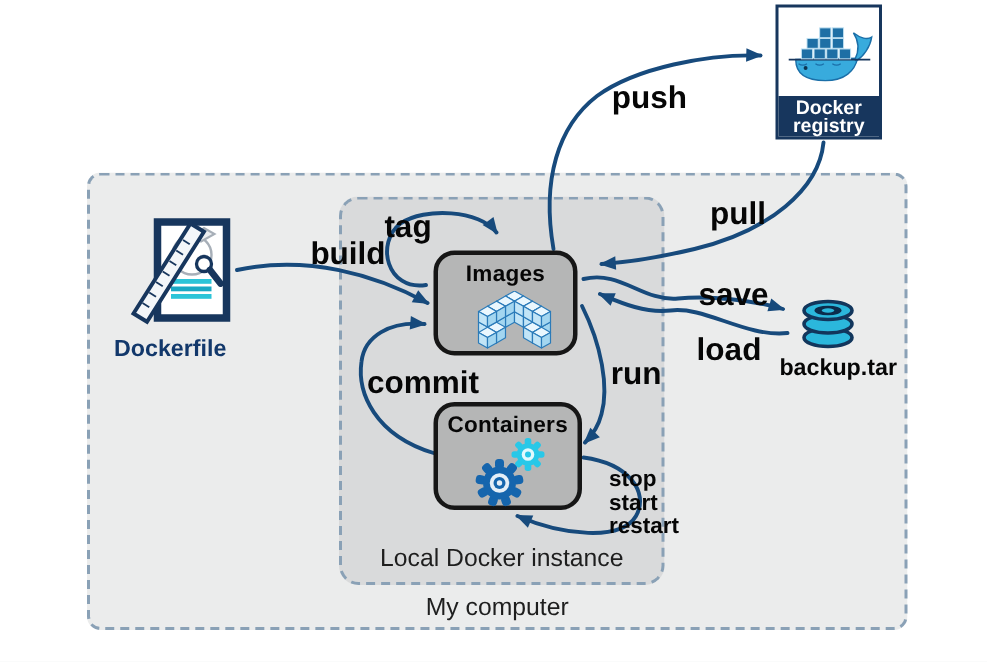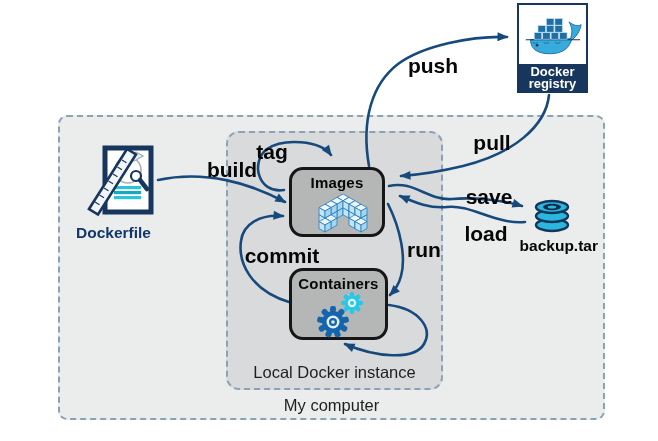--- a/index.html
+++ b/index.html
@@ -214,14 +214,19 @@
   <div class="backup-label">backup.tar</div>
 
   <div class="arrow-label" style="left:192px;top:158px;margin-left:40px;">build</div>
   <div class="arrow-label" style="left:272px;top:140px;">tag</div>
   <div class="arrow-label" style="left:433px;top:54px;">push</div>
   <div class="arrow-label" style="left:492px;top:131px;">pull</div>
   <div class="arrow-label" style="left:489px;top:185px;">save</div>
   <div class="arrow-label" style="left:486px;top:222px;">load</div>
   <div class="arrow-label" style="left:424px;top:238px;">run</div>
   <div class="arrow-label" style="left:282px;top:244px;">commit</div>
+  <div class="lifecycle-label">
+    <div>stop</div>
+    <div>start</div>
+    <div>restart</div>
+  </div>
 
 </div>
 
 </body></html>

